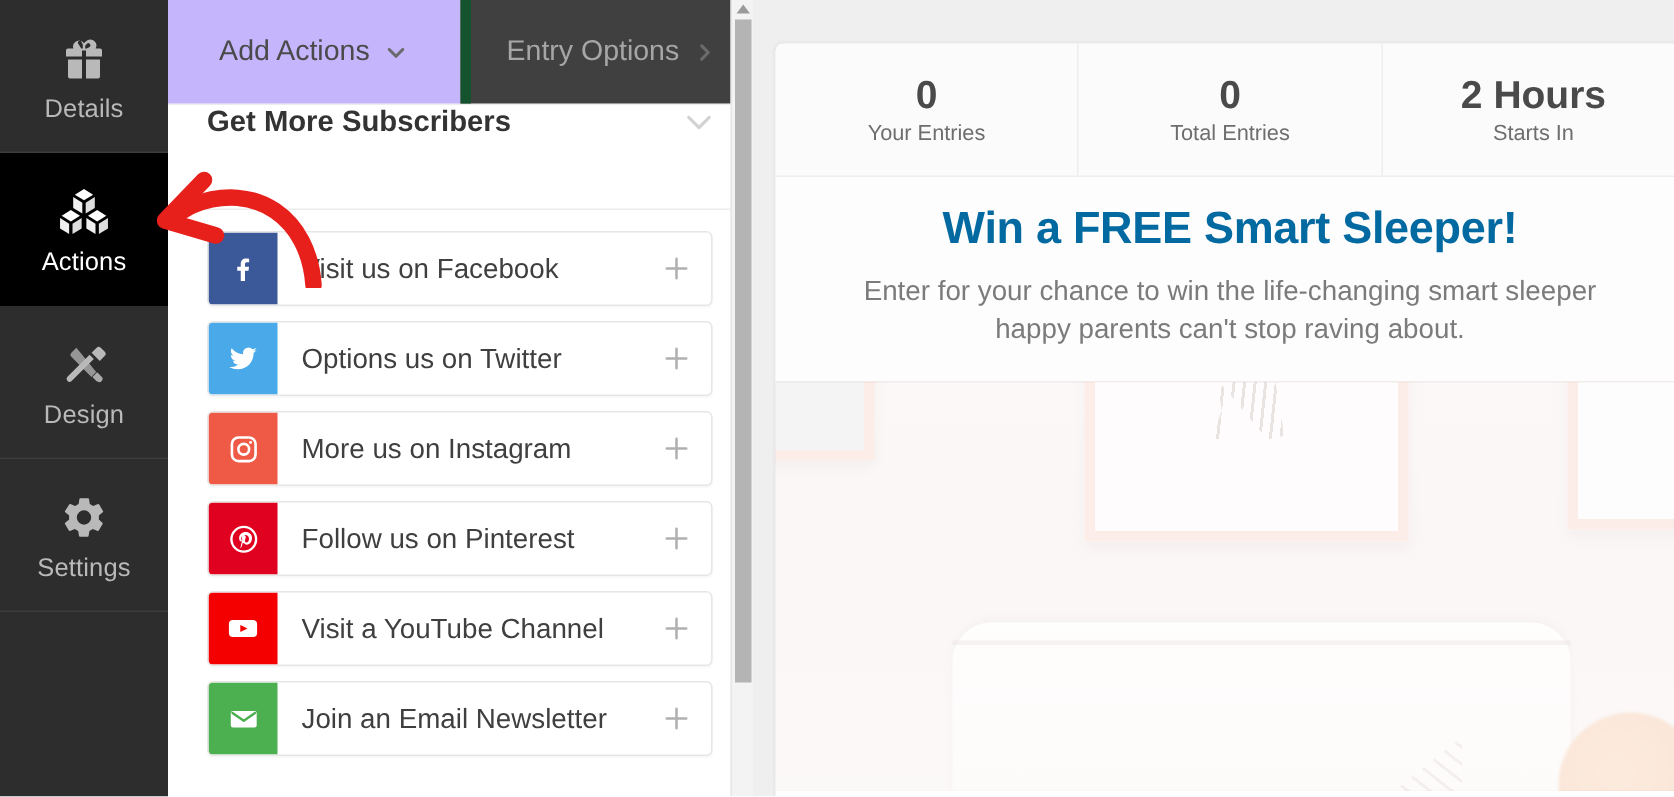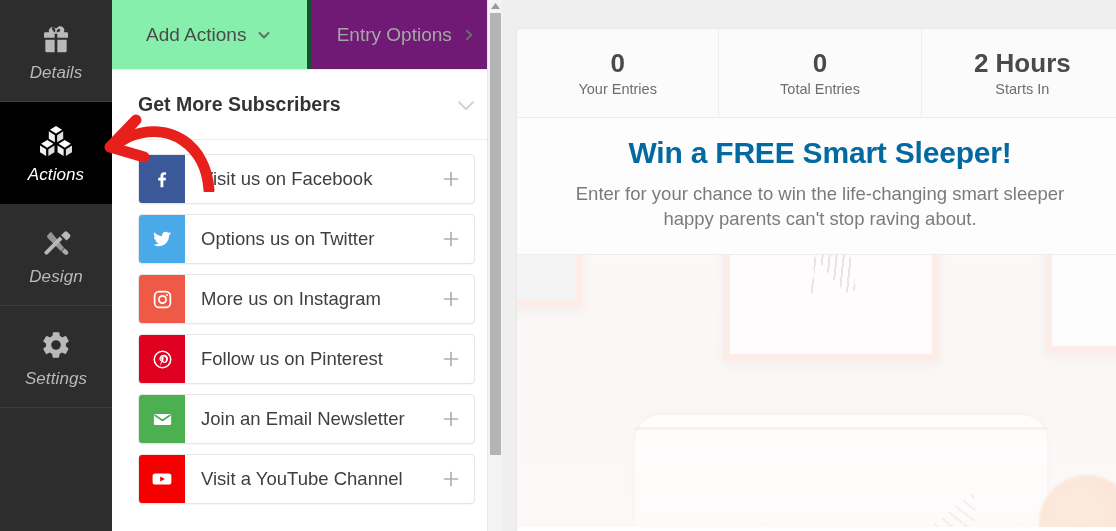--- a/index.html
+++ b/index.html
@@ -25,51 +25,51 @@
     align-items: center; justify-content: center;
     border-bottom: 1px solid #3d3d3d;
     color: #b9b9b9;
     cursor: pointer;
     position: relative;
   }
   .side-item.active { background: #000000; color: #ffffff; border-bottom-color: #000; }
   .side-item .si-icon { height: 40px; display:flex; align-items:center; justify-content:center; }
   .side-item .si-icon svg { display:block; }
   .side-item .si-label {
-    font-size: 17px; margin-top: 4px; letter-spacing: .1px; font-style: italic;
+    font-size: 17px; margin-top: 4px; letter-spacing: .1px;
   }
   .side-rest { flex: 1; background: #2d2d2d; }
 
   
   .listpanel {
     width: 390px; flex: 0 0 390px;
     height: 531px;
     background: #ffffff;
     position: relative;
     border-right: 1px solid #e2e2e2;
   }
   .tabs { display: flex; height: 70px; border-bottom: 1px solid #ededed; }
   .tab {
     flex: 1 1 50%;
     display: flex; align-items: center; justify-content: center;
     gap: 10px;
     font-size: 19px;
     cursor: pointer;
   }
-  .tab.active { background: #86efac; color: #4a4a4a; }
+  .tab.active { background: #c4b5fd; color: #4a4a4a; }
   .tab.inactive {
-    background: #701a75; color: #a6a6a6;
-    border-left: 5px solid #14532d;
+    background: #404040; color: #a6a6a6;
+    border-left: 7px solid #14532d;
   }
   .tab .chev { display:flex; align-items:center; }
 
   .section-head {
     height: 70px;
     padding: 0 24px 0 26px;
-    display: flex; align-items: center; justify-content: space-between;
+    display: flex; align-items: flex-start; justify-content: space-between;
     border-bottom: 1px solid #ededed;
   }
   .section-title { font-size: 19.5px; font-weight: bold; color: #333; }
   .section-toggle { cursor: pointer; display: flex; }
 
   .actions-list { padding: 14px 26px 0 26px; }
   .action-item {
     height: 50px;
     display: flex; align-items: stretch;
     border: 1px solid #e6e6e6;
@@ -362,42 +362,42 @@
         </span>
         <span class="ai-label">Follow us on Pinterest</span>
         <span class="ai-plus">
           <svg width="20" height="20" viewBox="0 0 20 20" stroke="#b0b0b0" stroke-width="1.7" stroke-linecap="round">
               <path d="M10 3.5v13M3.5 10h13"></path>
             </svg>
         </span>
       </div>
 
       <div class="action-item">
+        <span class="ai-badge" style="background:#f40000">
+          <svg width="24" height="24" viewBox="0 0 24 24">
+            <rect x="2.6" y="6.4" width="18.8" height="11.2" rx="2.6" fill="#ffffff"></rect>
+            <path d="M10.2 9.6 15 12l-4.8 2.4z" fill="#f40000"></path>
+          </svg>
+        </span>
+        <span class="ai-label">Visit a YouTube Channel</span>
+        <span class="ai-plus">
+          <svg width="20" height="20" viewBox="0 0 20 20" stroke="#b0b0b0" stroke-width="1.7" stroke-linecap="round">
+              <path d="M10 3.5v13M3.5 10h13"></path>
+            </svg>
+        </span>
+      </div>
+
+      <div class="action-item">
         <span class="ai-badge" style="background:#4cb050">
           <svg width="23" height="23" viewBox="0 0 24 24">
             <rect x="3" y="6.2" width="18" height="11.6" rx="1.6" fill="#ffffff"></rect>
             <path d="M4.2 7.6 12 13l7.8-5.4" fill="none" stroke="#4cb050" stroke-width="1.7" stroke-linecap="round" stroke-linejoin="round"></path>
           </svg>
         </span>
         <span class="ai-label">Join an Email Newsletter</span>
-        <span class="ai-plus">
-          <svg width="20" height="20" viewBox="0 0 20 20" stroke="#b0b0b0" stroke-width="1.7" stroke-linecap="round">
-              <path d="M10 3.5v13M3.5 10h13"></path>
-            </svg>
-        </span>
-      </div>
-
-      <div class="action-item">
-        <span class="ai-badge" style="background:#f40000">
-          <svg width="24" height="24" viewBox="0 0 24 24">
-            <rect x="2.6" y="6.4" width="18.8" height="11.2" rx="2.6" fill="#ffffff"></rect>
-            <path d="M10.2 9.6 15 12l-4.8 2.4z" fill="#f40000"></path>
-          </svg>
-        </span>
-        <span class="ai-label">Visit a YouTube Channel</span>
         <span class="ai-plus">
           <svg width="20" height="20" viewBox="0 0 20 20" stroke="#b0b0b0" stroke-width="1.7" stroke-linecap="round">
               <path d="M10 3.5v13M3.5 10h13"></path>
             </svg>
         </span>
       </div>
 
     </div>
 
     <div class="scrollbar">

